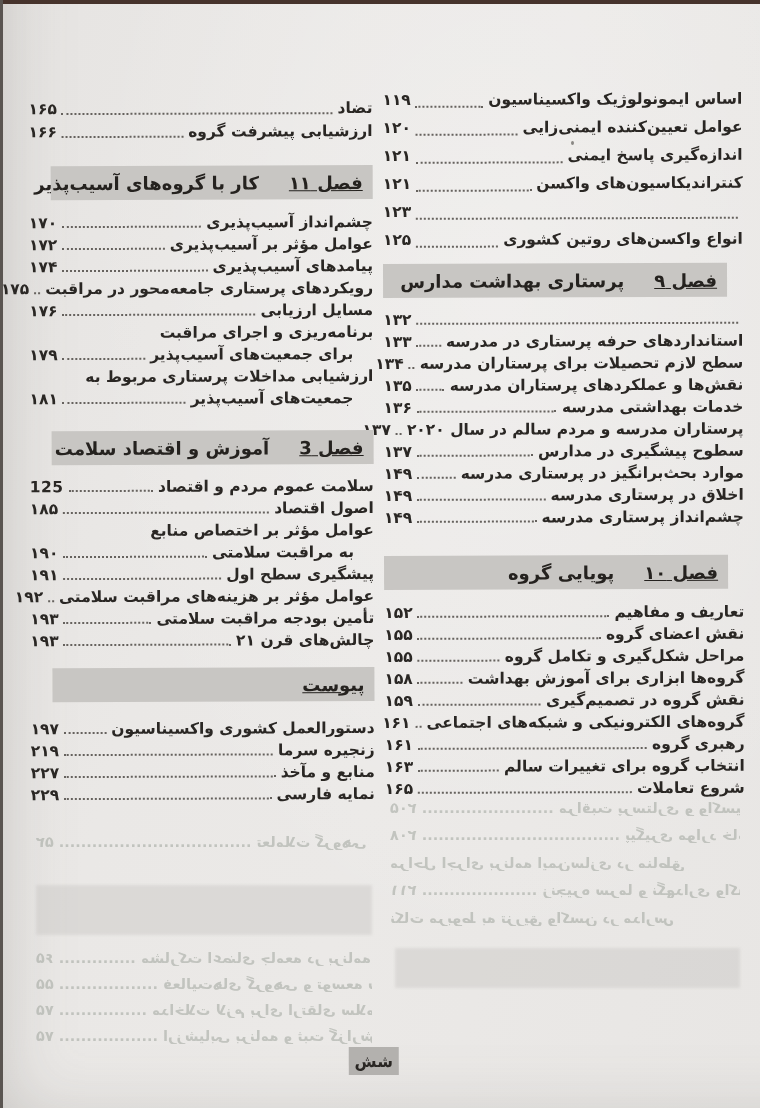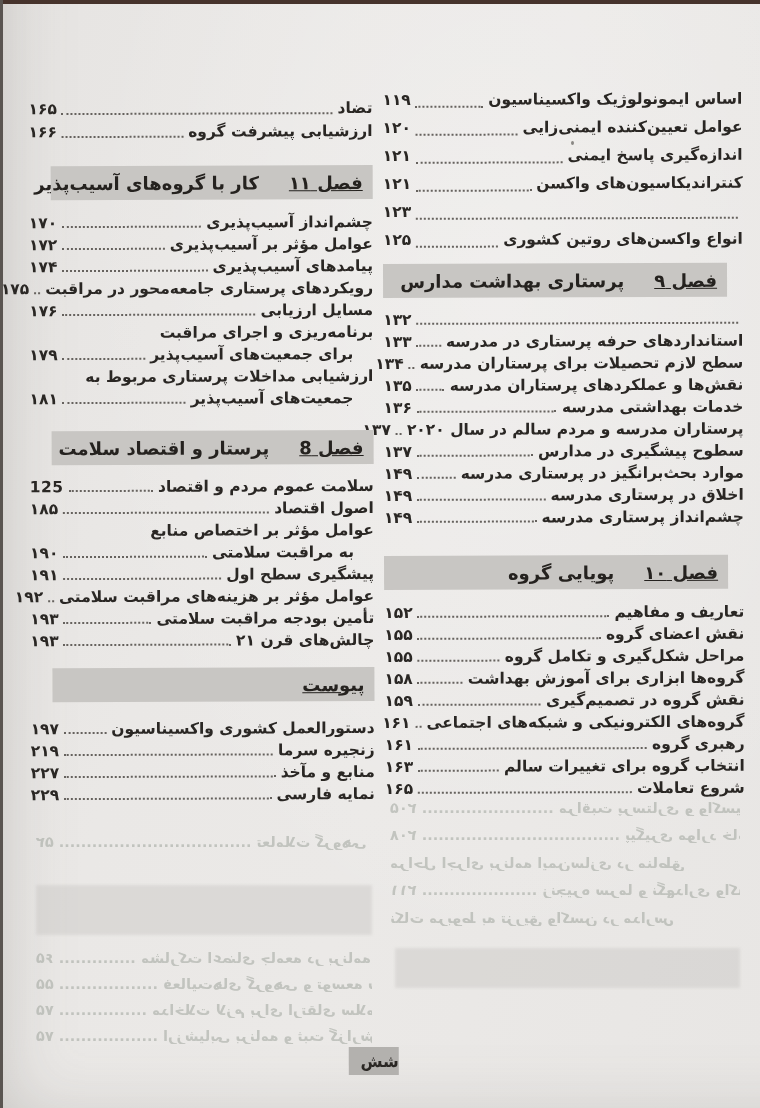--- a/index.html
+++ b/index.html
@@ -78,21 +78,21 @@
   .gbr{top:948px;right:20px;width:345px;height:40px;}
   .gl{left:36px;width:336px;}
   .gl0{top:834px;}
   .gbl{top:885px;left:36px;width:336px;height:50px;}
   .gl1{top:950px;} .gl2{top:976px;} .gl3{top:1002px;} .gl4{top:1028px;}
 
   
   .footer-badge{
     position:absolute;left:347px;top:1047px;width:50px;height:28px;
     background:#b3b1ae;
-    display:flex;align-items:center;justify-content:flex-end;
+    display:flex;align-items:center;justify-content:center;
     font-size:16px;font-weight:bold;color:#2a2724;
   }
 
   .speck{position:absolute;left:571px;top:141px;width:3px;height:4px;background:#8a8884;border-radius:50%;}
 </style>
 </head>
 <body>
 
 <div class="page">
   <div class="edge-top"></div>
@@ -317,22 +317,22 @@
             <span class="t">ارزشیابی مداخلات پرستاری مربوط به</span>
           </div>
         <div class="row cont">
             <span class="t">جمعیت‌های آسیب‌پذیر</span>
             <span class="dots"></span>
             <span class="n">۱۸۱</span>
           </div>
       </div>
 
       <div class="band b12">
-        <span class="ch-label">فصل 8</span>
-        <span class="ch-title">پرستار و اقتصاد سلامت</span>
+        <span class="ch-label">فصل 3</span>
+        <span class="ch-title">آموزش و اقتصاد سلامت</span>
       </div>
 
       <div class="block i12">
         <div class="row">
             <span class="t">سلامت عموم مردم و اقتصاد</span>
             <span class="dots"></span>
             <span class="n">125</span>
           </div>
         <div class="row">
             <span class="t">اصول اقتصاد</span>

